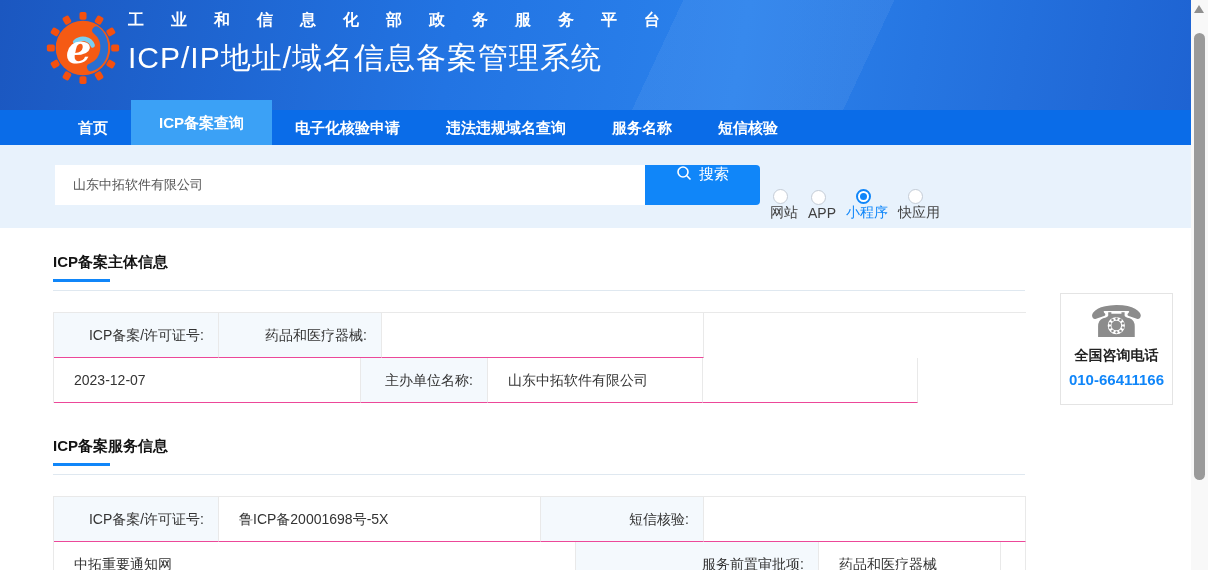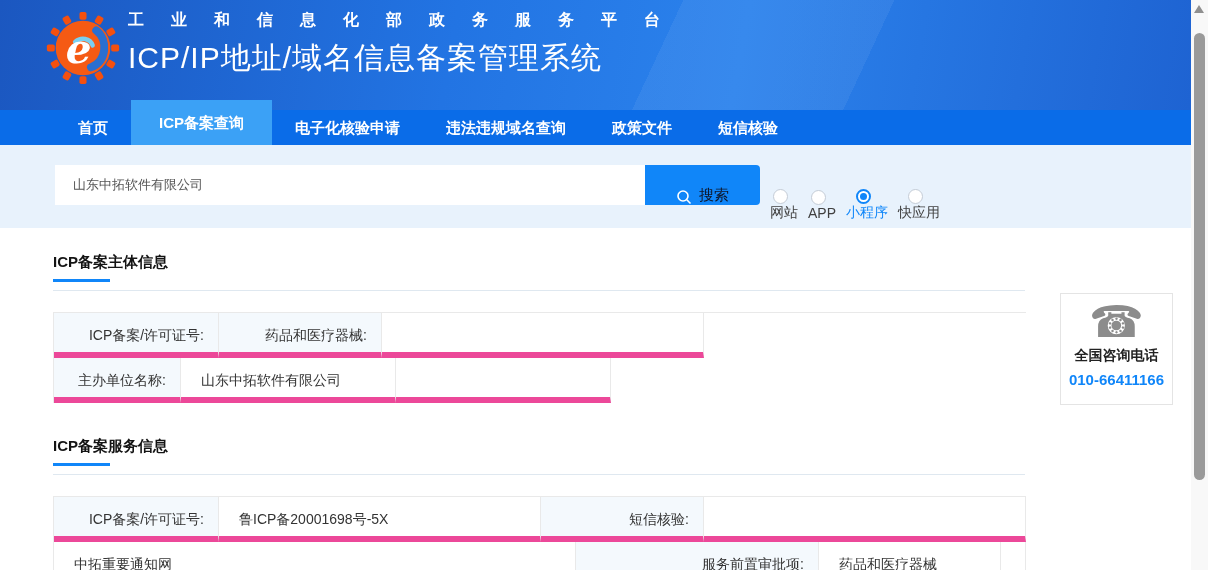--- a/index.html
+++ b/index.html
@@ -23,40 +23,40 @@
   .nav-item { height:35px; line-height:35px; padding:0 23px; color:#fff; font-size:15px; font-weight:bold;
               white-space:nowrap; cursor:pointer; }
   .nav-item.active { height:45px; line-height:45px; padding:0 28px; background:#3ba1f6; }
 
   
   .search-bar { position:relative; height:83px; background:#e8f2fc; }
   .search-input { position:absolute; left:55px; top:20px; width:590px; height:40px; border:none; outline:none;
                   background:#fff; padding-left:18px; font-size:13px; color:#555;
                   font-family:"Liberation Sans", sans-serif; }
   .search-btn { position:absolute; left:645px; top:20px; width:115px; height:40px; background:#1086f9; border:none;
-                border-radius:0 4px 4px 0; color:#0f172a; font-size:15px; display:flex; align-items:flex-end;
+                border-radius:0 4px 4px 0; color:#ffffff; font-size:15px; display:flex; align-items:flex-start;
                 justify-content:center; gap:7px; cursor:pointer; font-family:"Liberation Sans", sans-serif; }
   .radio-group { position:absolute; left:770px; top:44px; display:flex; align-items:center; gap:10px; }
   .radio-opt { display:flex; align-items:center; font-size:14px; color:#404040; cursor:pointer; white-space:nowrap;flex-direction:column; }
   .radio-circle { width:15px; height:15px; border-radius:50%; border:1px solid #c4ccd6; background:#fff;
                   margin-right:7px; position:relative; flex:none; }
   .radio-opt.on .radio-circle { border:2px solid #1086f9; }
   .radio-opt.on .radio-circle::after { content:""; position:absolute; left:2px; top:2px; width:7px; height:7px;
                   border-radius:50%; background:#1086f9; }
   .radio-opt.on .radio-label { color:#1086f9; }
 
   
   .main { position:relative; padding:24px 0 0 53px; }
   .section-title { font-size:15px; line-height:20px; font-weight:bold; color:#141414; }
   .title-underline { width:57px; height:3px; background:#1086f9; margin-top:7px; }
   .section-rule { width:972px; height:1px; background:#dfe8f0; margin-top:8px; }
   .info-table { width:973px; border-top:1px solid #e9e9e9; border-left:1px solid #e9e9e9; margin-top:21px; }
   .t-row { display:flex; }
   .t-cell { height:45px; line-height:44px; font-size:14px; color:#333; border-right:1px solid #e9e9e9;
-            border-bottom:6px solid #ec4899; white-space:nowrap; overflow:hidden; }
+            border-bottom:1px solid #ec4899; white-space:nowrap; overflow:hidden; }
   .t-cell.label { background:#f4f9fd; text-align:right; padding-right:14px; }
   .t-cell.value { text-align:left; padding-left:20px; }
   .section-2 { margin-top:33px; }
 
   
   .contact-card { position:absolute; left:1060px; top:293px; width:113px; height:112px;
                   border:1px solid #e4e4e4; background:#fff; text-align:center; }
   .phone-icon { font-size:44px; line-height:48px; color:#8c8c8c; margin-top:4px; }
   .contact-label { font-size:14px; font-weight:bold; color:#222; margin-top:1px; }
   .contact-phone { font-size:15px; font-weight:bold; color:#1086f9; margin-top:6px; }
@@ -99,21 +99,21 @@
       <div class="platform-title">工业和信息化部政务服务平台</div>
       <div class="system-title">ICP/IP地址/域名信息备案管理系统</div>
     </div>
   </div>
 
   <div class="nav">
     <div class="nav-item">首页</div>
     <div class="nav-item active">ICP备案查询</div>
     <div class="nav-item">电子化核验申请</div>
     <div class="nav-item">违法违规域名查询</div>
-    <div class="nav-item">政策文件</div>
+    <div class="nav-item">服务名称</div>
     <div class="nav-item">短信核验</div>
   </div>
 
   <div class="search-bar">
     <input class="search-input" type="text" value="山东中拓软件有限公司" style="">
     <button class="search-btn">
       <svg width="16" height="16" viewBox="0 0 16 16" fill="none" stroke="#ffffff" stroke-width="1.6">
         <circle cx="7" cy="7" r="5"></circle>
           <line x1="10.8" y1="10.8" x2="14.5" y2="14.5"></line>
       </svg>
@@ -145,20 +145,21 @@
     <div class="title-underline"></div>
     <div class="section-rule"></div>
 
     <div class="info-table">
       <div class="t-row">
         <div class="t-cell label" style="width:165px">ICP备案/许可证号:</div>
         <div class="t-cell label" style="width:163px">药品和医疗器械:</div>
         <div class="t-cell value" style="width:322px"></div>
       </div>
       <div class="t-row">
+        <div class="t-cell value" style="width:307px">2023-12-07</div>
         <div class="t-cell label" style="width:127px">主办单位名称:</div>
         <div class="t-cell value" style="width:215px">山东中拓软件有限公司</div>
         <div class="t-cell value" style="width:215px"></div>
       </div>
     </div>
 
     <div class="section-2">
       <div class="section-title">ICP备案服务信息</div>
       <div class="title-underline"></div>
       <div class="section-rule"></div>

